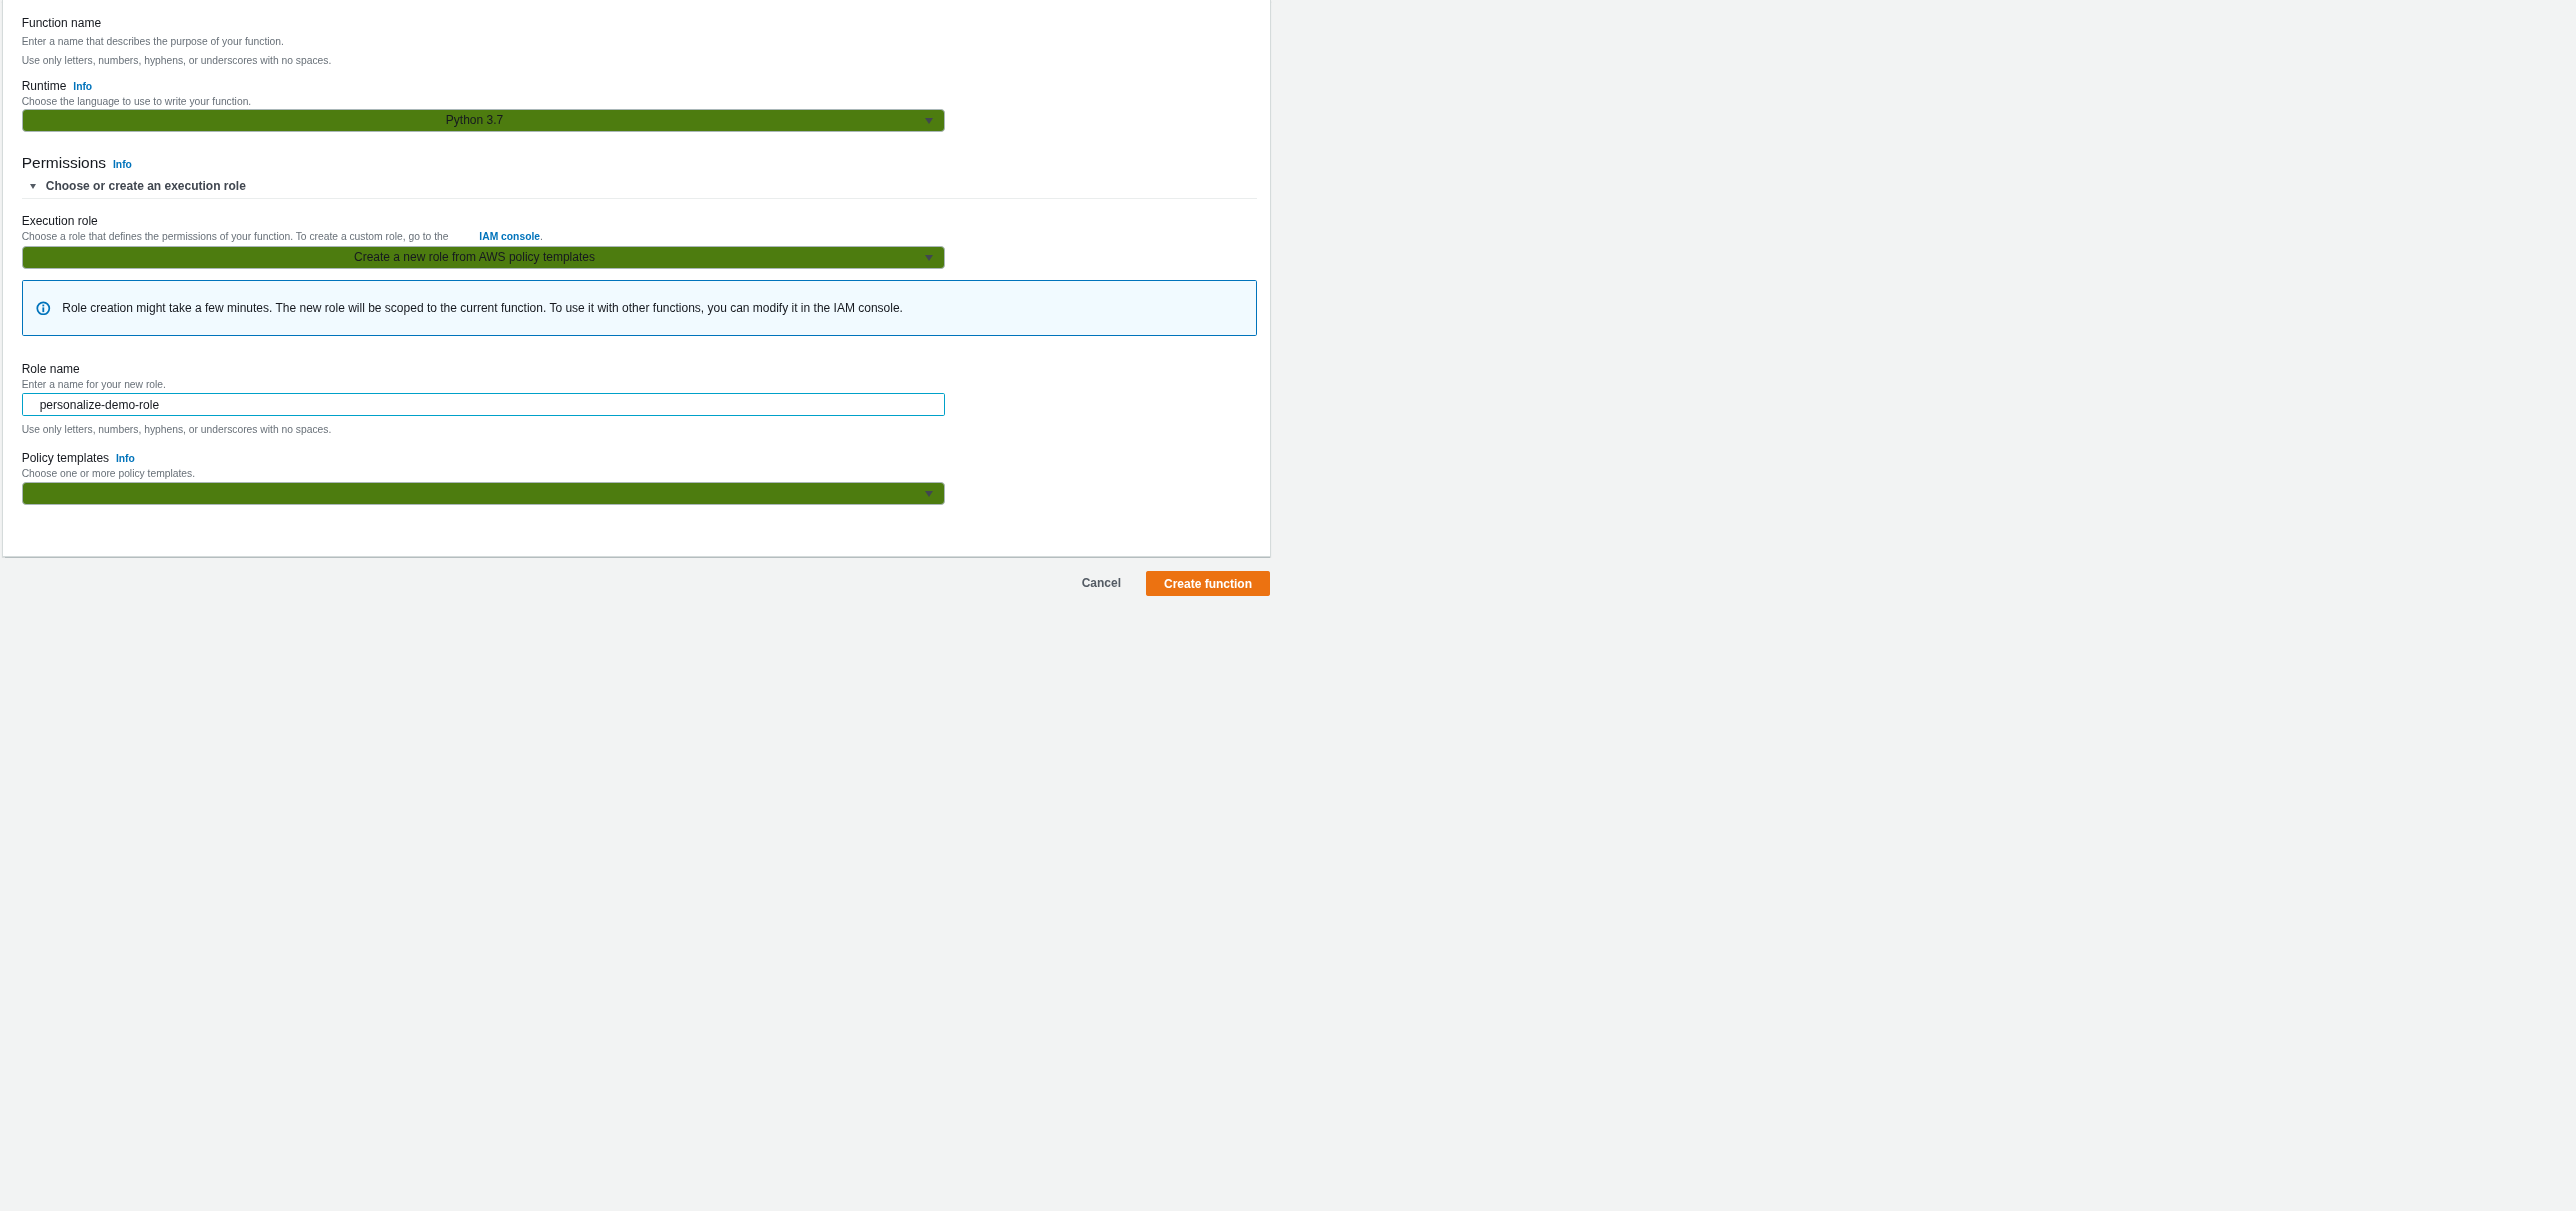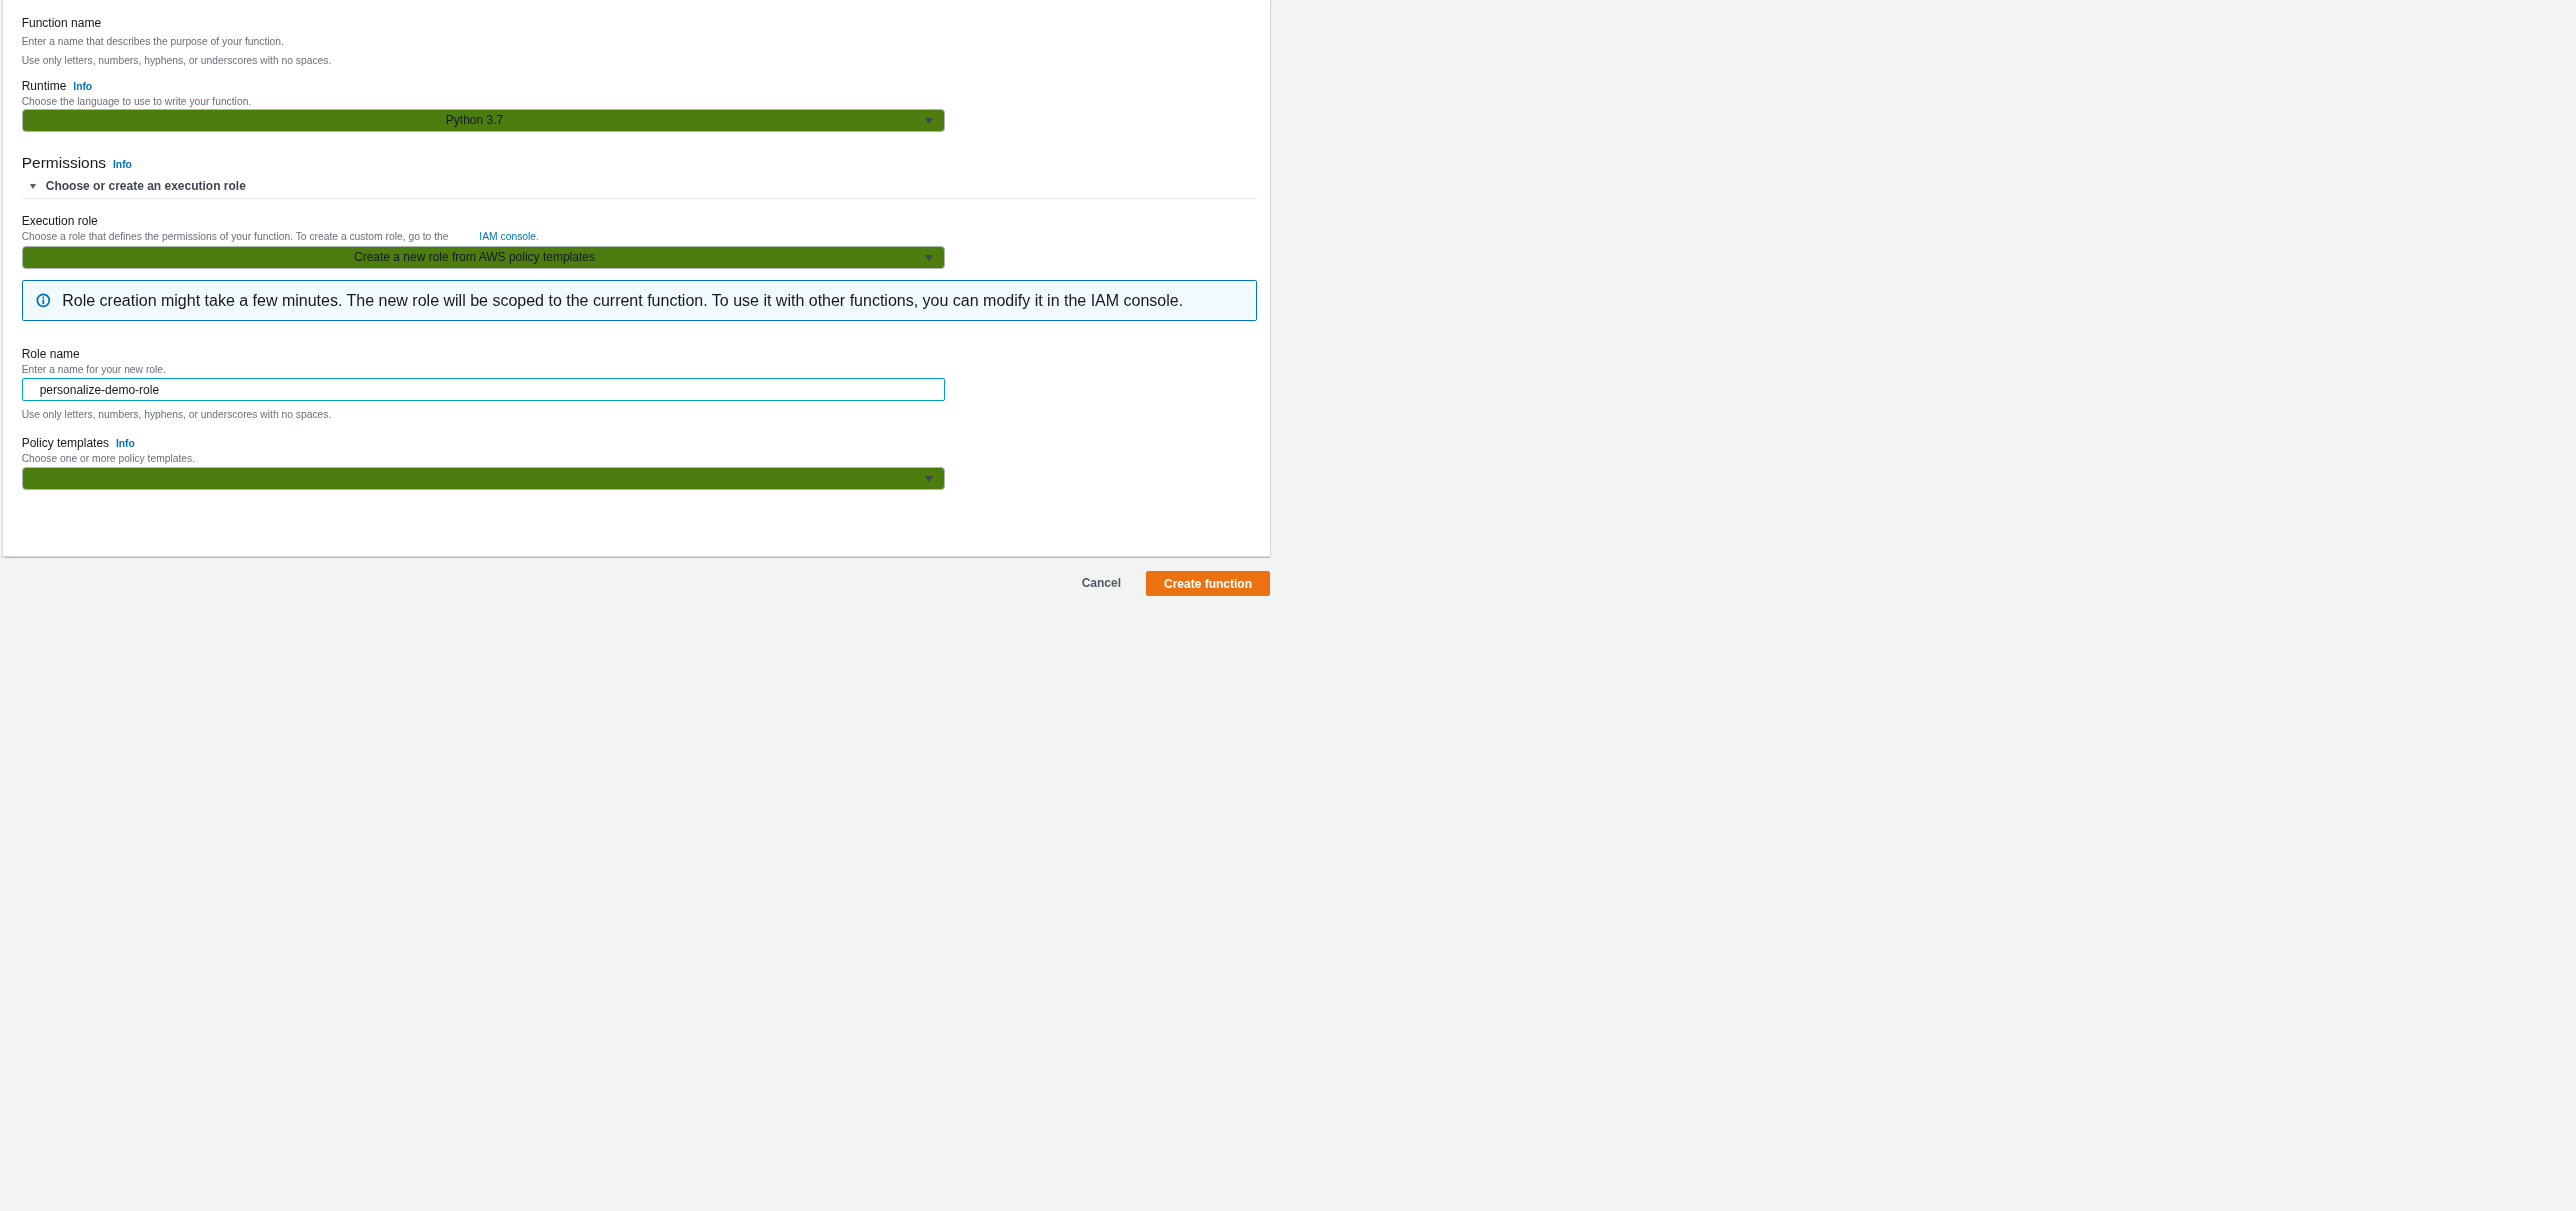--- a/index.html
+++ b/index.html
@@ -84,31 +84,31 @@
     width:0; height:0; margin-right:9.5px;
     border-left:3.9px solid transparent;
     border-right:3.9px solid transparent;
     border-top:5.2px solid #545b64;
   }
   .divider { margin-top:4.3px; height:0.9px; width:1235px; background:#eaeded; }
 
   .group-exec { margin-top:15.5px; }
   .group-exec .desc { margin-top:1.7px; }
   .group-exec .select { margin-top:2.6px; }
-  .iam-link { font-weight:400; color:#0073bb; text-decoration:none; cursor:pointer;padding-left:28px; }
+  .iam-link { font-weight:700; color:#0073bb; text-decoration:none; cursor:pointer;padding-left:28px; }
 
   .alert {
     margin-top:11.2px;
-    width:1235px; height:41px;
+    width:1235px; height:56px;
     background:#f1faff;
     border:1.7px solid #0073bb;
     border-radius:1.7px;
     display:flex; align-items:center;
     padding:0 13.8px;
-    font-size:16px; color:#16191f;
+    font-size:12px; color:#16191f;
   }
   .alert-icon { flex:0 0 auto; margin-right:11.2px; display:flex; }
 
   .group-rolename { margin-top:26px; }
   .group-rolename .desc { margin-top:1.7px; }
   .group-rolename .text-input { margin-top:1.7px; }
   .group-rolename .constraint { margin-top:6.9px; }
 
   .group-policy { margin-top:15.5px; }
   .group-policy .desc { margin-top:0.9px; }

